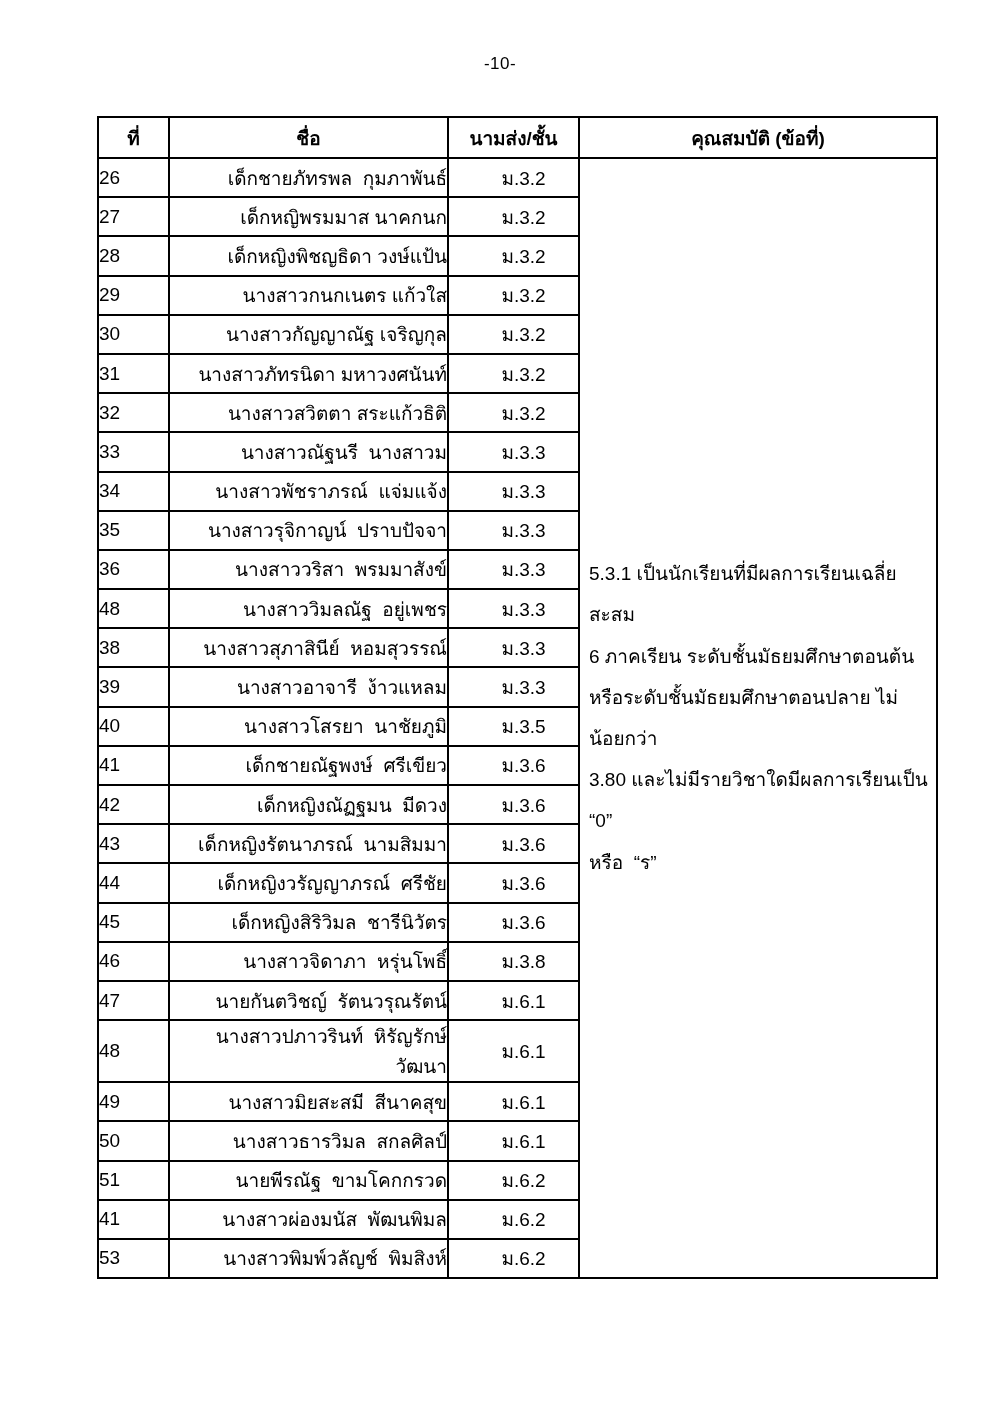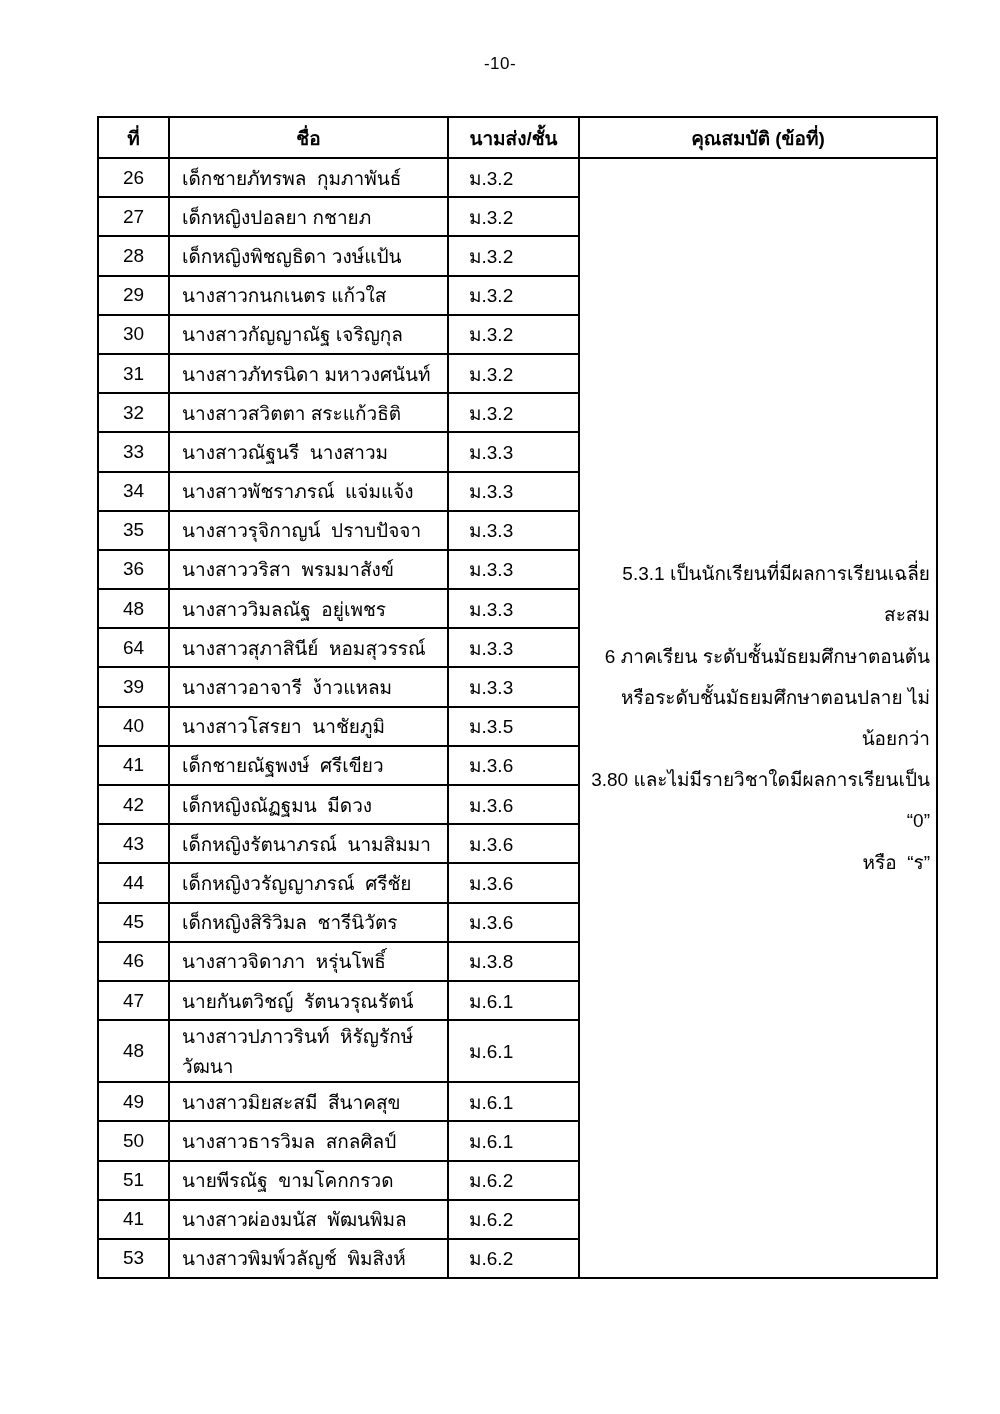--- a/index.html
+++ b/index.html
@@ -37,30 +37,30 @@
     vertical-align: middle;
   }
   table.doc-table thead th {
     height: 41px;
     text-align: center;
     font-weight: bold;
     font-size: 19px;
     padding: 2px 4px;
   }
   tbody td { height: 39.2px; }
-  td.cell-no  { text-align: center; font-size: 18px; margin-top: 32px; }
-  td.cell-name { text-align: left; padding-left: 12px; white-space: pre-wrap; margin-left: 12px; }
-  td.cell-pos { text-align: left; padding-left: 20px; }
+  td.cell-no  { text-align: left; font-size: 18px; margin-top: 32px; }
+  td.cell-name { text-align: right; padding-left: 12px; white-space: pre-wrap; margin-left: 12px; }
+  td.cell-pos { text-align: center; padding-left: 20px; }
   td.cell-qual {
     vertical-align: top;
     padding: 0 6px 0 9px;
     line-height: 41.2px;
     white-space: pre-wrap;
   }
-  td.cell-qual .qual-line { min-height: 41.2px; text-align: right; }
+  td.cell-qual .qual-line { min-height: 41.2px; }
 </style>
 </head>
 <body>
 
 <div class="page">
 
   <div class="page-number">-10-</div>
 
   <table class="doc-table">
     <colgroup>
@@ -79,21 +79,21 @@
     </thead>
     <tbody>
         <tr>
           <td class="cell-no">26</td>
           <td class="cell-name">เด็กชายภัทรพล  กุมภาพันธ์</td>
           <td class="cell-pos">ม.3.2</td>
           <td class="cell-qual" rowspan="28"><div class="qual-line">5.3.1 เป็นนักเรียนที่มีผลการเรียนเฉลี่ยสะสม</div><div class="qual-line">6 ภาคเรียน ระดับชั้นมัธยมศึกษาตอนต้น</div><div class="qual-line">หรือระดับชั้นมัธยมศึกษาตอนปลาย ไม่น้อยกว่า</div><div class="qual-line">3.80 และไม่มีรายวิชาใดมีผลการเรียนเป็น  “0”</div><div class="qual-line">หรือ  “ร”</div></td>
         </tr>
         <tr>
           <td class="cell-no">27</td>
-          <td class="cell-name">เด็กหญิงปอลยา กชายภ</td>
+          <td class="cell-name">เด็กหญิพรมมาส นาคกนก</td>
           <td class="cell-pos">ม.3.2</td>
         </tr>
         <tr>
           <td class="cell-no">28</td>
           <td class="cell-name">เด็กหญิงพิชญธิดา วงษ์แป้น</td>
           <td class="cell-pos">ม.3.2</td>
         </tr>
         <tr>
           <td class="cell-no">29</td>
           <td class="cell-name">นางสาวกนกเนตร แก้วใส</td>
@@ -133,21 +133,21 @@
           <td class="cell-no">36</td>
           <td class="cell-name">นางสาววริสา  พรมมาสังข์</td>
           <td class="cell-pos">ม.3.3</td>
         </tr>
         <tr>
           <td class="cell-no">48</td>
           <td class="cell-name">นางสาววิมลณัฐ  อยู่เพชร</td>
           <td class="cell-pos">ม.3.3</td>
         </tr>
         <tr>
-          <td class="cell-no">64</td>
+          <td class="cell-no">38</td>
           <td class="cell-name">นางสาวสุภาสินีย์  หอมสุวรรณ์</td>
           <td class="cell-pos">ม.3.3</td>
         </tr>
         <tr>
           <td class="cell-no">39</td>
           <td class="cell-name">นางสาวอาจารี  ง้าวแหลม</td>
           <td class="cell-pos">ม.3.3</td>
         </tr>
         <tr>
           <td class="cell-no">40</td>

